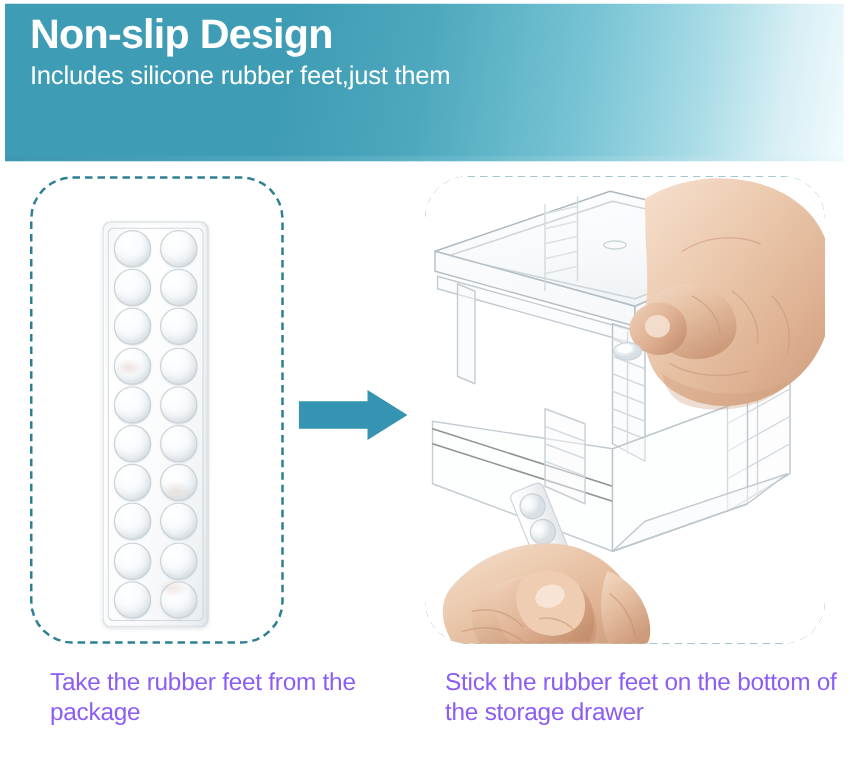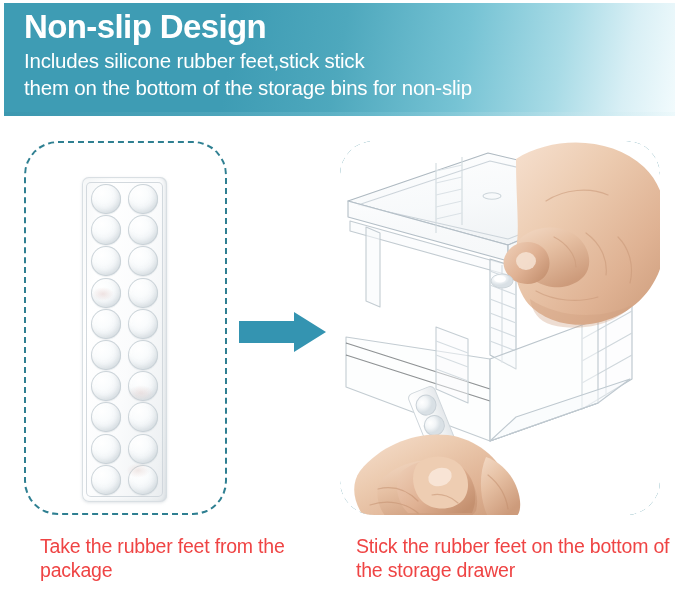--- a/index.html
+++ b/index.html
@@ -15,21 +15,21 @@
     font-family: "Liberation Sans", sans-serif;
     -webkit-font-smoothing: antialiased;
   }
 
   
   #header-banner {
     position: absolute;
     left: 4px;
     top: 3px;
     width: 671px;
-    height: 113px;
+    height: 126px;
     background: linear-gradient(100deg,
         #3e9cb4 0%,
         #3e9cb4 34%,
         #4ea8bd 50%,
         #76c3d4 68%,
         #a8dbe6 82%,
         #d8eff5 92%,
         #f2fbfd 100%);
     overflow: hidden;
   }
@@ -70,21 +70,21 @@
     position: absolute;
     border: 2px dashed #2e7f91;
     border-radius: 34px;
     box-sizing: border-box;
   }
   #panel-left-box  { left: 24px;  top: 141px; width: 203px; height: 374px; }
   #panel-right-box { left: 340px; top: 141px; width: 320px; height: 374px; }
 
   .panel-caption {
     position: absolute;
-    color: #ef4444;
+    color: #8b5cf6;
     font-size: 19.5px;
     line-height: 24px;
     letter-spacing: -0.2px;
   }
   #caption-left  { left: 40px;  top: 534px; width: 250px; }
   #caption-right { left: 356px; top: 534px; width: 330px; }
 
   
   #flow-arrow {
     position: absolute;
@@ -178,22 +178,21 @@
     overflow: hidden;
     border-radius: 34px;
   }
   #product-scene svg { display: block; }
 </style>
 </head>
 <body>
 
 <div id="header-banner">
   <div class="banner-title">Non-slip Design</div>
-  <div class="banner-sub" id="banner-subtitle-1">Includes silicone rubber feet,stick stick</div>
-  <div class="banner-sub" id="banner-subtitle-2">them on the bottom of the storage bins for non-slip</div>
+  <div class="banner-sub" id="banner-subtitle-1">Includes silicone rubber feet,just them</div>
 </div>
 
 <div class="panel-box" id="panel-left-box"></div>
 
 <div id="blister-pack">
   <div id="blister-grid">
     <div class="rubber-foot-cell"></div>
     <div class="rubber-foot-cell"></div>
     <div class="rubber-foot-cell"></div>
     <div class="rubber-foot-cell"></div>

